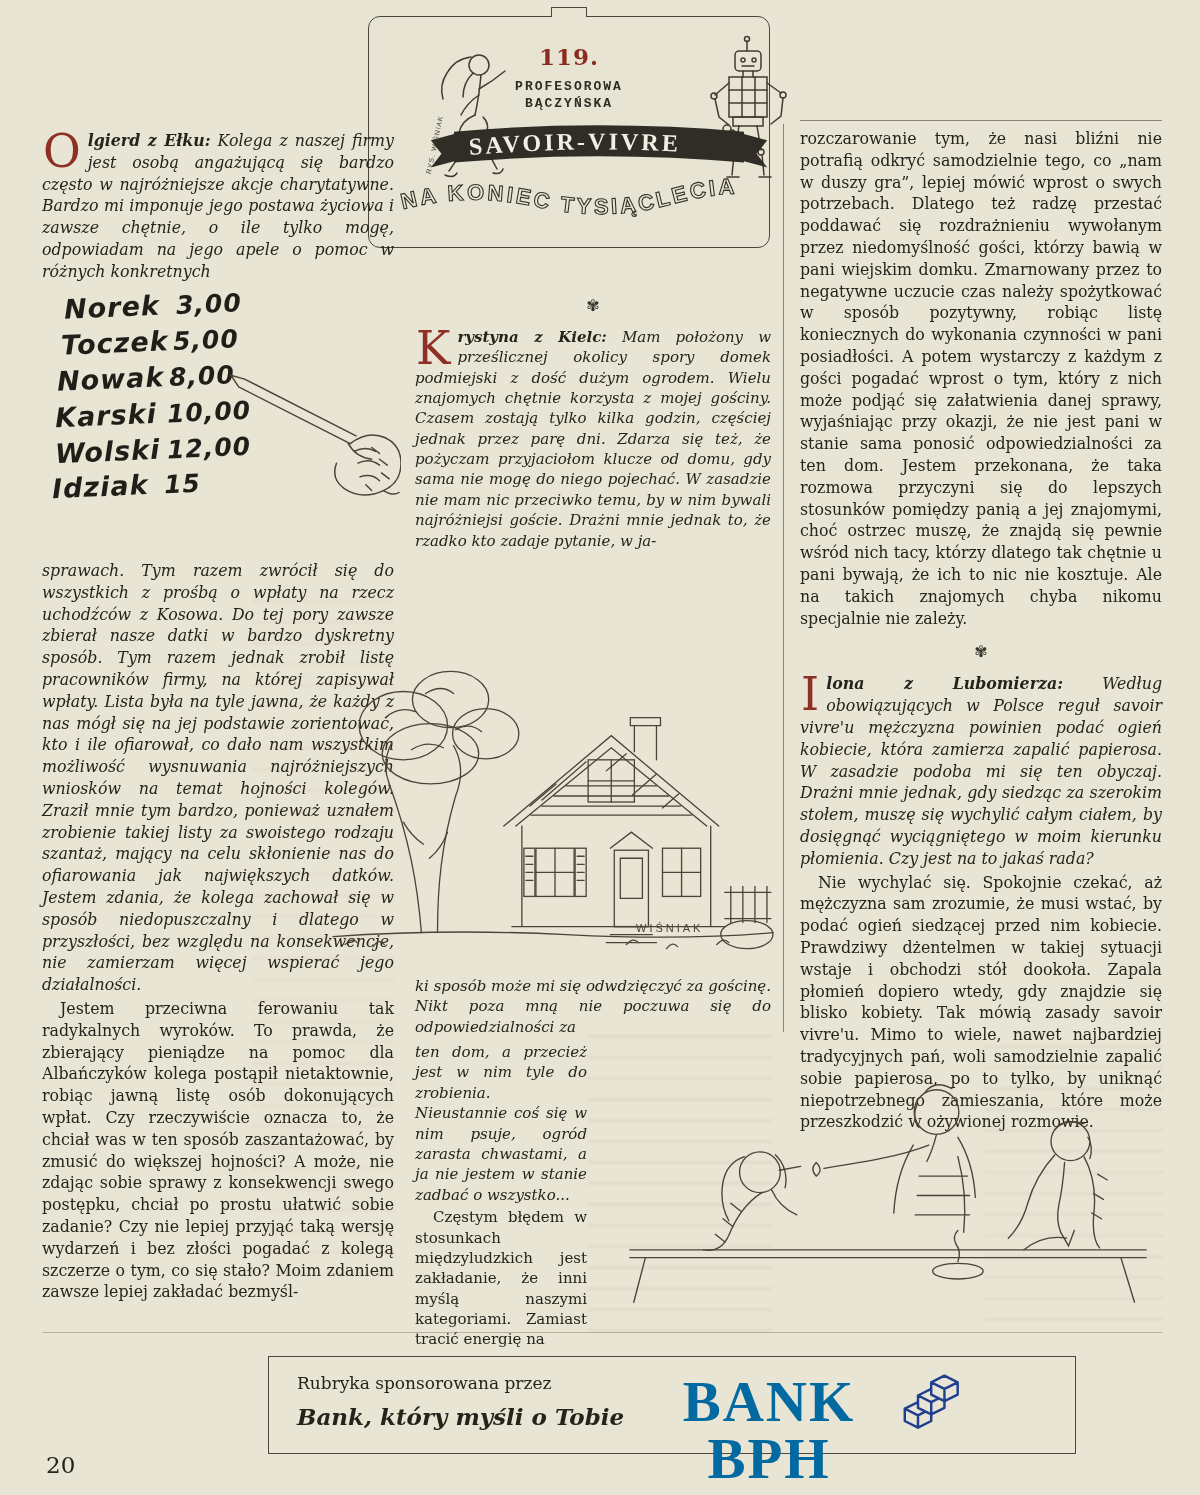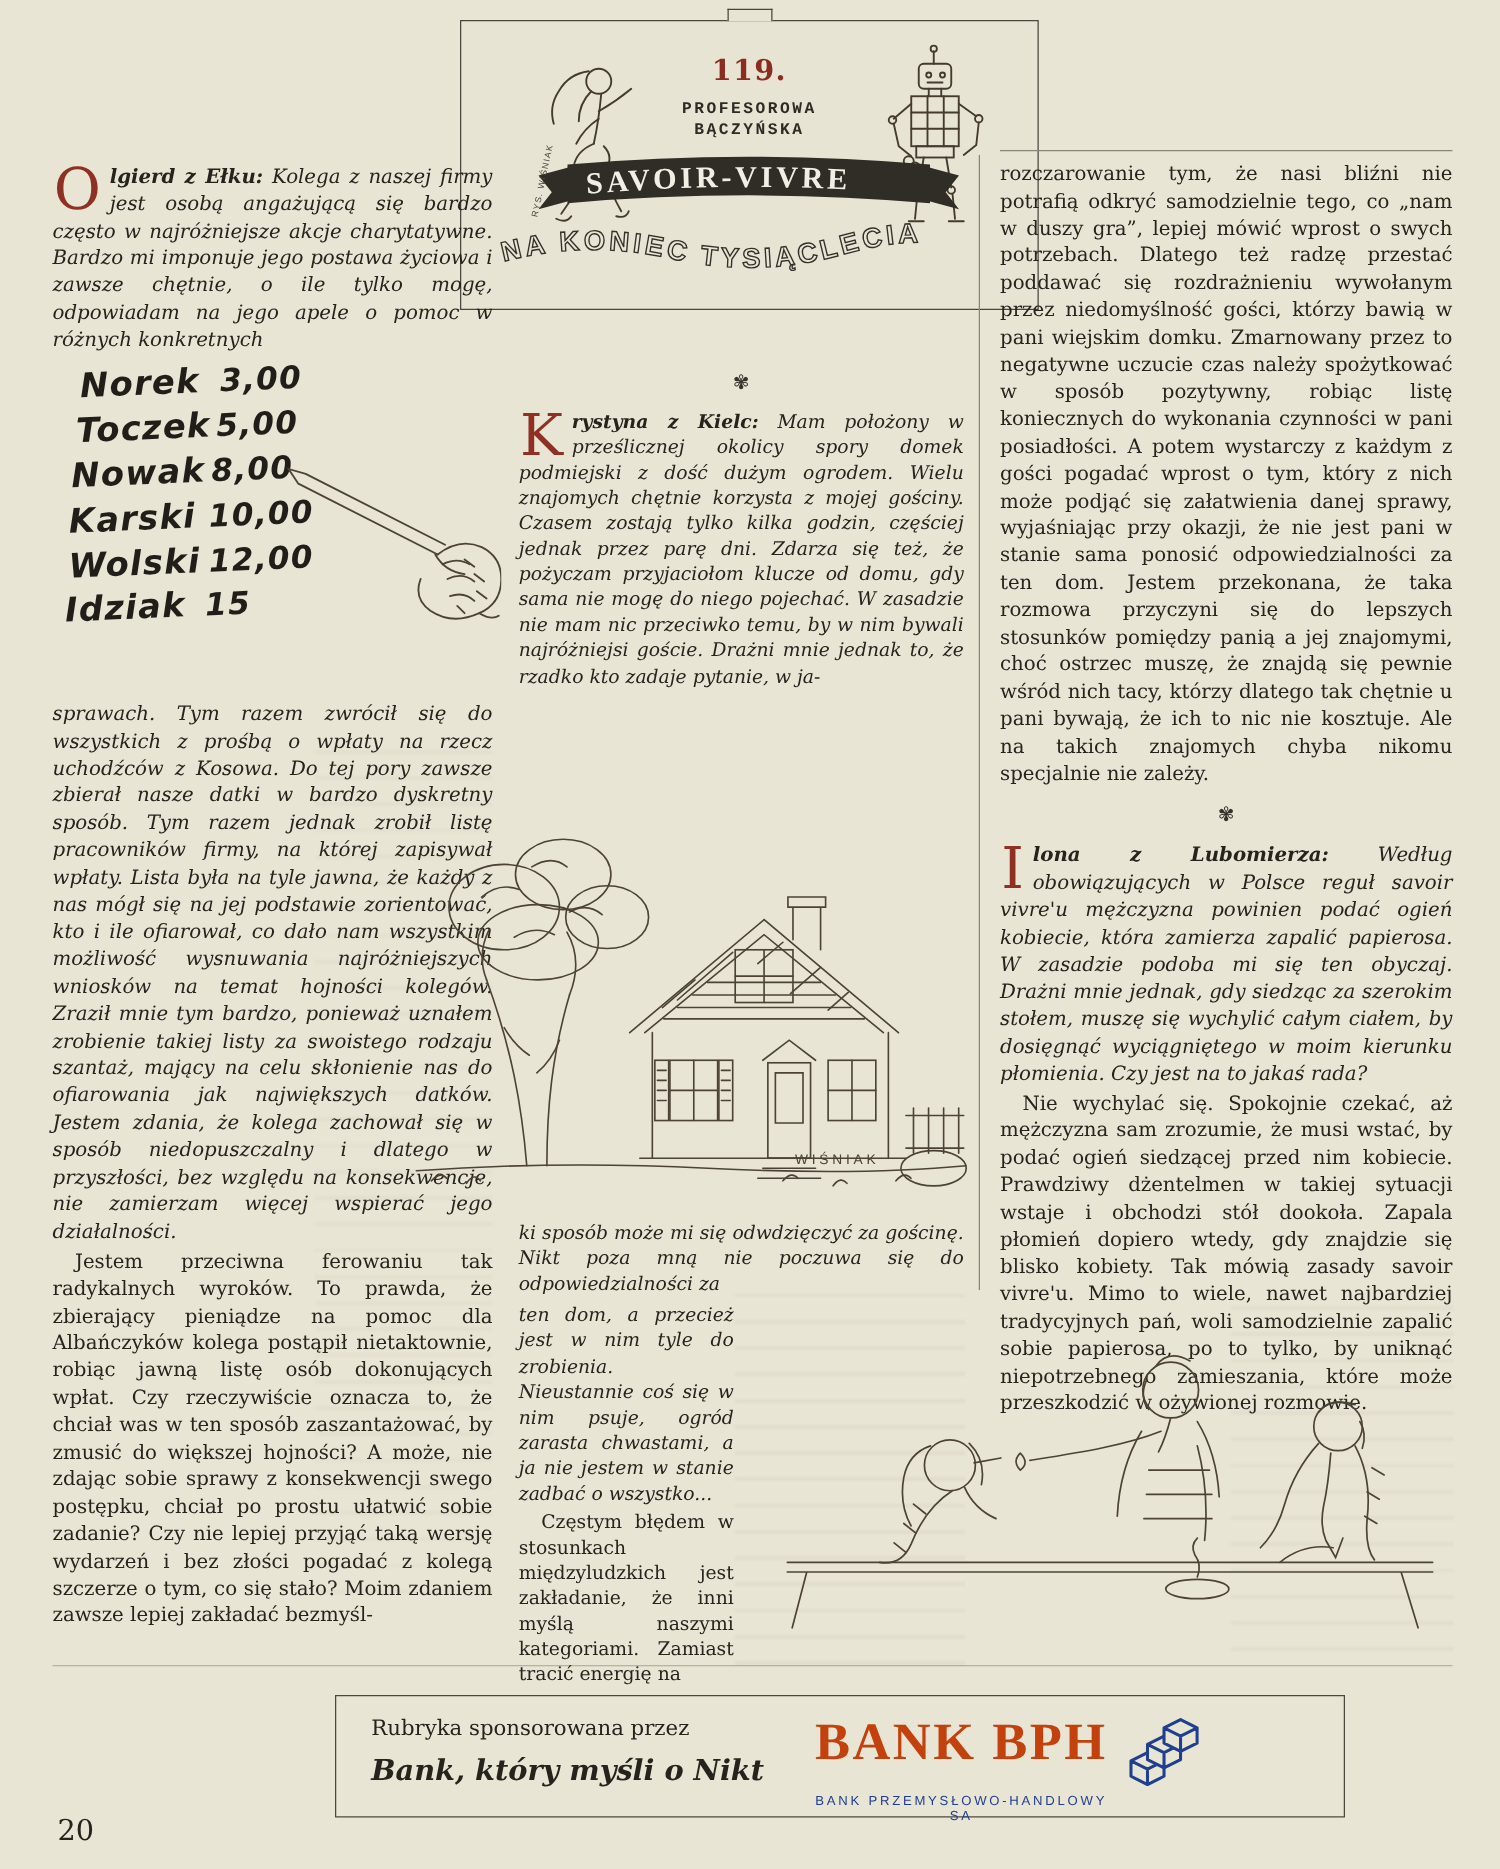--- a/index.html
+++ b/index.html
@@ -35,42 +35,42 @@
   .hname { display:inline-block; width:112px; font-size:27px; letter-spacing:1px; }
   .hamt  { font-size:25px; letter-spacing:1px; }
 
   .sig { font-family:"Liberation Sans", sans-serif; font-size:11px; font-weight:400;
          letter-spacing:3px; color:#4c4336; }
 
   
   .sponsor { border:1px solid #4c483e; background:#e9e5d5; }
   .sp1 { font-size:17px; color:#26231d; }
   .sp2 { font-size:23px; font-weight:700; font-style:italic; color:#26231d; }
-  .bankname { font-family:"Liberation Serif", serif; font-weight:700; font-size:42px;
-              color:#c2410c; letter-spacing:2px; line-height:1; }
+  .bankname { font-family:"Liberation Serif", serif; font-weight:700; font-size:57px;
+              color:#0369a1; letter-spacing:2px; line-height:1; }
   .banksub { font-family:"Liberation Sans", sans-serif; font-size:10.5px; letter-spacing:2.2px;
              color:#20408f; margin-top:20px; text-align:center; }
 
   .pageno { font-size:23px; color:#26231d; }
 
   .ghost { background:repeating-linear-gradient(to bottom,
             rgba(110,95,70,.14) 0px, rgba(110,95,70,.14) 3px,
             transparent 3px, transparent 21px);
            filter:blur(1.3px); }
 
   svg { display:block; }
 </style>
 </head>
 <body>
 
 <div class="abs ghost" style="left:252px;top:600px;width:142px;height:690px;opacity:.35;"></div>
 <div class="abs ghost" style="left:588px;top:1035px;width:184px;height:305px;opacity:.5;"></div>
 <div class="abs ghost" style="left:985px;top:1045px;width:178px;height:285px;opacity:.45;"></div>
 
-<div class="abs hbox" style="left:368px;top:16px;width:463px;height:232px;">
+<div class="abs hbox" style="left:368px;top:16px;width:402px;height:232px;border-radius:12px;">
   <div class="hbox-tab"></div>
   <div class="abs issue" style="left:0;right:0;top:26px;">119.</div>
   <div class="abs author" style="left:0;right:0;top:62px;">PROFESOROWA</div>
   <div class="abs author" style="left:0;right:0;top:79px;">BĄCZYŃSKA</div>
 
   <div class="abs" style="left:60px;top:28px;width:90px;height:140px;">
     <svg viewBox="0 0 90 140" width="90" height="140">
       <g stroke="#443a2e" fill="none" stroke-width="1.5" stroke-linecap="round">
         <circle cx="50" cy="20" r="10"></circle>
         <path d="M42,12 q-16,2 -24,16 q-8,12 -4,26 M44,28 q-10,10 -10,24"></path>
@@ -271,21 +271,21 @@
       <path d="M452,110 q-20,22 -28,50 q-6,22 -20,36 M482,112 q14,26 10,60 q-2,24 6,34"></path>
       <path d="M462,118 q-2,26 -6,44 q-3,16 2,28 M458,190 l8,14 l6,-16"></path>
       <path d="M420,208 q20,-16 44,-12"></path>
       <path d="M496,130 l10,6 M492,150 l10,6 M490,170 l10,6"></path>
     </g>
   </svg>
 </div>
 
 <div class="abs sponsor" style="left:268px;top:1356px;width:808px;height:98px;">
   <div class="abs sp1" style="left:28px;top:16px;">Rubryka sponsorowana przez</div>
-  <div class="abs sp2" style="left:28px;top:46px;">Bank, który myśli o Nikt</div>
+  <div class="abs sp2" style="left:28px;top:46px;">Bank, który myśli o Tobie</div>
   <div class="abs" style="left:372px;top:16px;width:256px;text-align:center;">
     <div class="bankname">BANK BPH</div>
     <div class="banksub">BANK PRZEMYSŁOWO-HANDLOWY SA</div>
   </div>
   <div class="abs" style="left:632px;top:14px;width:68px;height:66px;">
     <svg viewBox="0 0 72 64" width="68" height="66">
       <g stroke="#20408f" stroke-width="2.6" fill="#e9e5d5" stroke-linejoin="round">
         <path d="M18,30 l14,7 l-14,7 l-14,-7 z M4,37 v13 l14,7 v-13 z M32,37 v13 l-14,7 v-13 z"></path>
         <path d="M32,16 l14,7 l-14,7 l-14,-7 z M18,23 v13 l14,7 v-13 z M46,23 v13 l-14,7 v-13 z"></path>
         <path d="M46,2 l14,7 l-14,7 l-14,-7 z M32,9 v13 l14,7 v-13 z M60,9 v13 l-14,7 v-13 z"></path>

